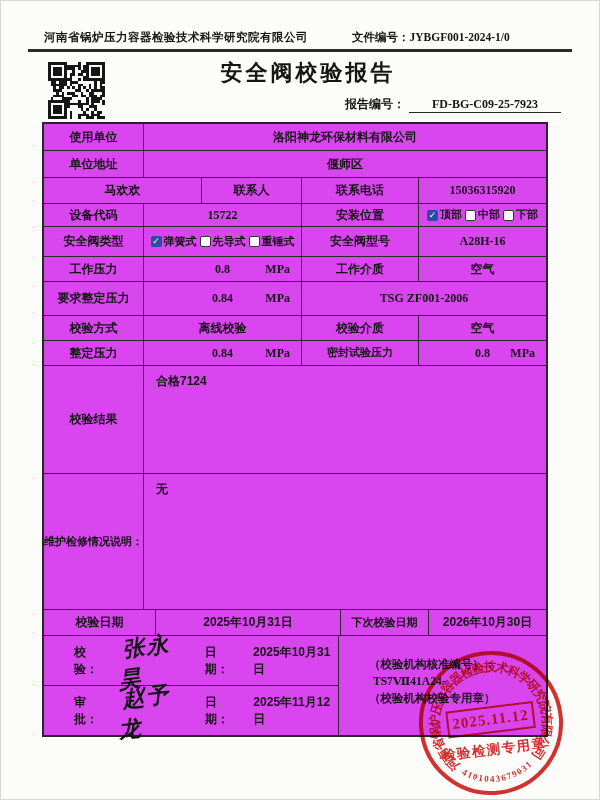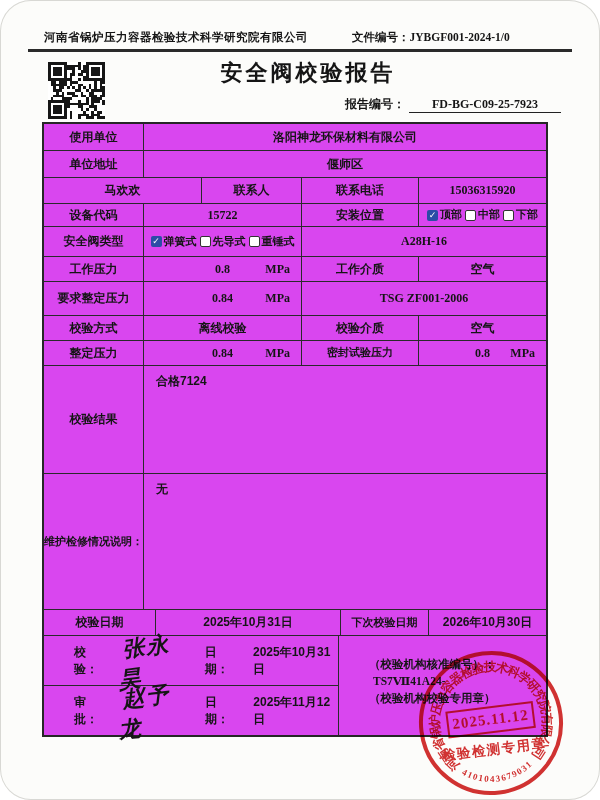--- a/index.html
+++ b/index.html
@@ -1,18 +1,18 @@
 <!DOCTYPE html>
 <html><head>
 <meta charset="utf-8">
 <style>
   html,body{margin:0;padding:0;}
   .page{position:relative;width:600px;height:800px;background:#fcfcfa;overflow:hidden;
         font-family:"Liberation Sans","DejaVu Sans",sans-serif;color:#151515;
-        box-shadow:inset 0 0 0 1px #d8d8d4;border-radius:31px;}
+        box-shadow:inset 0 0 0 1px #d8d8d4;}
   .hdr-co{position:absolute;left:44px;top:30px;font-size:11.5px;font-weight:700;letter-spacing:.5px;}
   .hdr-file{position:absolute;left:352px;top:30px;font-size:11.5px;font-weight:700;}
   .hdr-file .code{font-family:"Liberation Serif","DejaVu Serif",serif;}
   .hdr-rule{position:absolute;left:28px;right:28px;top:49px;height:2.5px;background:#2a2a2a;}
   .qr{position:absolute;left:48px;top:62px;width:57px;height:57px;display:grid;
       grid-template-columns:repeat(21,1fr);grid-template-rows:repeat(21,1fr);background:#fff;}
   .qm{background:transparent;}
   .qm.on{background:#161616;}
   .title{position:absolute;left:0;top:58px;width:100%;text-align:center;font-size:22px;
          font-weight:700;letter-spacing:3px;padding-left:8px;}
@@ -576,20 +576,21 @@
           <span class="cbg">
               <span class="cb"></span>
               <span>先导式</span>
             </span>
           <span class="cbg">
               <span class="cb"></span>
               <span>重锤式</span>
             </span>
         </span>
       </div>
+      <div class="td cl2">安全阀型号</div>
       <div class="td cv2 end mono">A28H-16</div>
     </div>
 
     <div class="tr" style="height:25px">
       <div class="td cl1">工作压力</div>
       <div class="td cv1 vu mono">
         <span>0.8</span>
         <span class="unit">MPa</span>
       </div>
       <div class="td cl2">工作介质</div>

